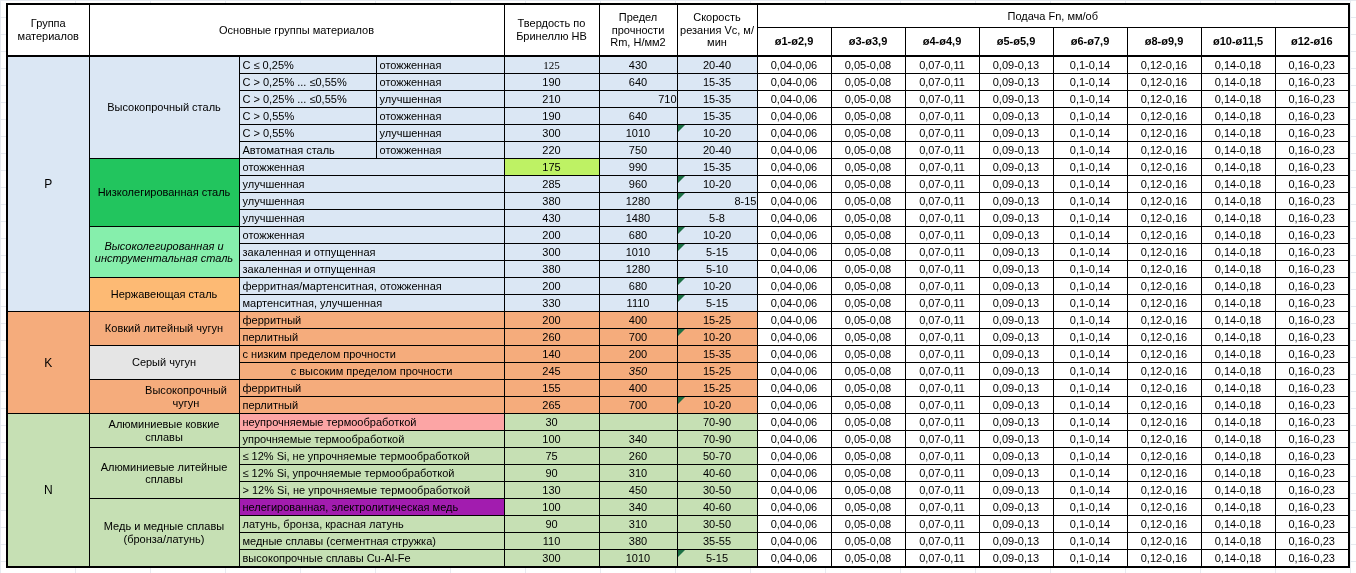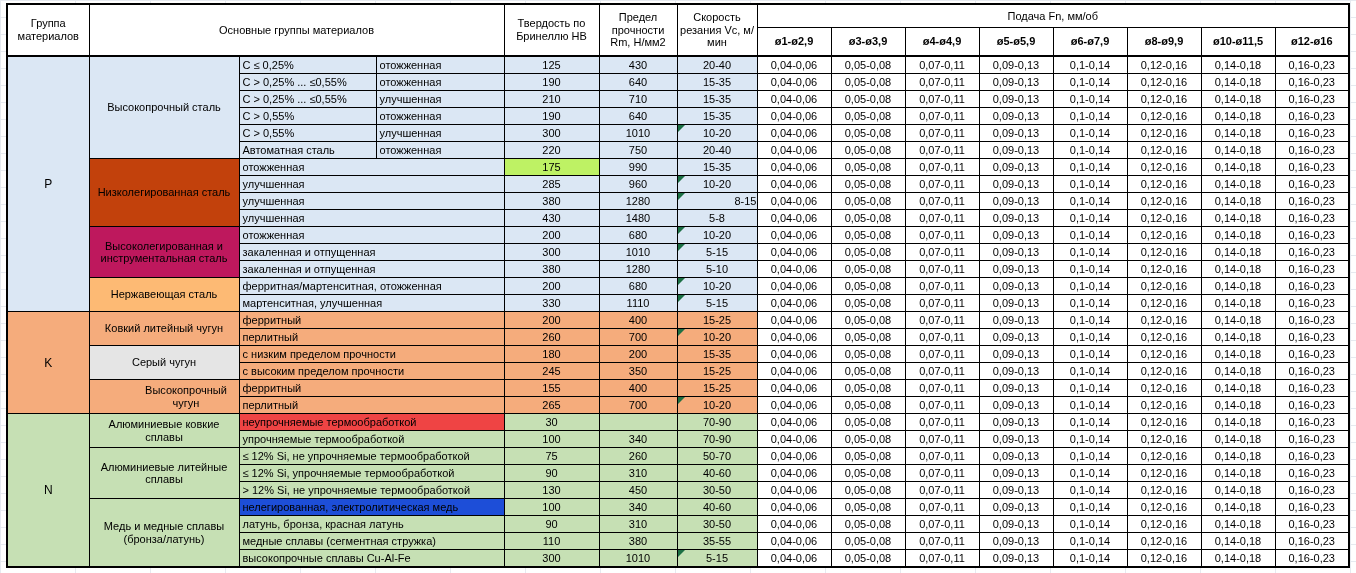--- a/index.html
+++ b/index.html
@@ -84,21 +84,21 @@
         <th>ø10-ø11,5</th>
         <th>ø12-ø16</th>
       </tr>
     </thead>
     <tbody id="tbody">
         <tr>
           <td class="group-letter" rowspan="15" style="background: rgb(219, 231, 244);">P</td>
           <td class="sec-name" rowspan="6" style="background: rgb(219, 231, 244);">Высокопрочный сталь</td>
           <td class="spec" style="background: rgb(219, 231, 244);">C ≤ 0,25%</td>
           <td class="cond" style="background: rgb(219, 231, 244);">отожженная</td>
-          <td class="num" style="background: rgb(219, 231, 244);">125</td>
+          <td class="num" style="background: rgb(219, 231, 244); font-family: Liberation Serif, serif;">125</td>
           <td class="num" style="background: rgb(219, 231, 244);">430</td>
           <td class="vc" style="background: rgb(219, 231, 244);">20-40</td>
           <td class="feed">0,04-0,06</td>
           <td class="feed">0,05-0,08</td>
           <td class="feed">0,07-0,11</td>
           <td class="feed">0,09-0,13</td>
           <td class="feed">0,1-0,14</td>
           <td class="feed">0,12-0,16</td>
           <td class="feed">0,14-0,18</td>
           <td class="feed">0,16-0,23</td>
@@ -115,21 +115,21 @@
           <td class="feed">0,09-0,13</td>
           <td class="feed">0,1-0,14</td>
           <td class="feed">0,12-0,16</td>
           <td class="feed">0,14-0,18</td>
           <td class="feed">0,16-0,23</td>
         </tr>
         <tr>
           <td class="spec" style="background: rgb(219, 231, 244);">C &gt; 0,25% ... ≤0,55%</td>
           <td class="cond" style="background: rgb(219, 231, 244);">улучшенная</td>
           <td class="num" style="background: rgb(219, 231, 244);">210</td>
-          <td class="num" style="background: rgb(219, 231, 244);">710</td>
+          <td class="num" style="background: rgb(219, 231, 244); text-align: right;">710</td>
           <td class="vc" style="background: rgb(219, 231, 244);">15-35</td>
           <td class="feed">0,04-0,06</td>
           <td class="feed">0,05-0,08</td>
           <td class="feed">0,07-0,11</td>
           <td class="feed">0,09-0,13</td>
           <td class="feed">0,1-0,14</td>
           <td class="feed">0,12-0,16</td>
           <td class="feed">0,14-0,18</td>
           <td class="feed">0,16-0,23</td>
         </tr>
@@ -172,21 +172,21 @@
           <td class="feed">0,04-0,06</td>
           <td class="feed">0,05-0,08</td>
           <td class="feed">0,07-0,11</td>
           <td class="feed">0,09-0,13</td>
           <td class="feed">0,1-0,14</td>
           <td class="feed">0,12-0,16</td>
           <td class="feed">0,14-0,18</td>
           <td class="feed">0,16-0,23</td>
         </tr>
         <tr>
-          <td class="sec-name" rowspan="4" style="background: #c2410c;">Низколегированная сталь</td>
+          <td class="sec-name" rowspan="4" style="background: #22c55e;">Низколегированная сталь</td>
           <td class="spec" colspan="2" style="background: rgb(219, 231, 244);">отожженная</td>
           <td class="num" style="background: #bef264;">175</td>
           <td class="num" style="background: rgb(219, 231, 244);">990</td>
           <td class="vc" style="background: rgb(219, 231, 244);">15-35</td>
           <td class="feed">0,04-0,06</td>
           <td class="feed">0,05-0,08</td>
           <td class="feed">0,07-0,11</td>
           <td class="feed">0,09-0,13</td>
           <td class="feed">0,1-0,14</td>
           <td class="feed">0,12-0,16</td>
@@ -229,21 +229,21 @@
           <td class="feed">0,04-0,06</td>
           <td class="feed">0,05-0,08</td>
           <td class="feed">0,07-0,11</td>
           <td class="feed">0,09-0,13</td>
           <td class="feed">0,1-0,14</td>
           <td class="feed">0,12-0,16</td>
           <td class="feed">0,14-0,18</td>
           <td class="feed">0,16-0,23</td>
         </tr>
         <tr>
-          <td class="sec-name" rowspan="3" style="background: #be185d;">Высоколегированная и инструментальная сталь</td>
+          <td class="sec-name" rowspan="3" style="background: #86efac; font-style: italic;">Высоколегированная и инструментальная сталь</td>
           <td class="spec" colspan="2" style="background: rgb(219, 231, 244);">отожженная</td>
           <td class="num" style="background: rgb(219, 231, 244);">200</td>
           <td class="num" style="background: rgb(219, 231, 244);">680</td>
           <td class="vc" style="background: rgb(219, 231, 244);">10-20<span class="tri" style="border-top-color: rgb(29, 112, 68);"></span></td>
           <td class="feed">0,04-0,06</td>
           <td class="feed">0,05-0,08</td>
           <td class="feed">0,07-0,11</td>
           <td class="feed">0,09-0,13</td>
           <td class="feed">0,1-0,14</td>
           <td class="feed">0,12-0,16</td>
@@ -333,36 +333,36 @@
           <td class="feed">0,07-0,11</td>
           <td class="feed">0,09-0,13</td>
           <td class="feed">0,1-0,14</td>
           <td class="feed">0,12-0,16</td>
           <td class="feed">0,14-0,18</td>
           <td class="feed">0,16-0,23</td>
         </tr>
         <tr>
           <td class="sec-name" rowspan="2" style="background: #e5e5e5;">Серый чугун</td>
           <td class="spec" colspan="2" style="background: rgb(245, 172, 124);">с низким пределом прочности</td>
-          <td class="num" style="background: rgb(245, 172, 124);">180</td>
+          <td class="num" style="background: rgb(245, 172, 124);">140</td>
           <td class="num" style="background: rgb(245, 172, 124);">200</td>
           <td class="vc" style="background: rgb(245, 172, 124);">15-35</td>
           <td class="feed">0,04-0,06</td>
           <td class="feed">0,05-0,08</td>
           <td class="feed">0,07-0,11</td>
           <td class="feed">0,09-0,13</td>
           <td class="feed">0,1-0,14</td>
           <td class="feed">0,12-0,16</td>
           <td class="feed">0,14-0,18</td>
           <td class="feed">0,16-0,23</td>
         </tr>
         <tr>
-          <td class="spec" colspan="2" style="background: rgb(245, 172, 124);">с высоким пределом прочности</td>
+          <td class="spec" colspan="2" style="background: rgb(245, 172, 124); text-align: center;">с высоким пределом прочности</td>
           <td class="num" style="background: rgb(245, 172, 124);">245</td>
-          <td class="num" style="background: rgb(245, 172, 124);">350</td>
+          <td class="num" style="background: rgb(245, 172, 124); font-style: italic;">350</td>
           <td class="vc" style="background: rgb(245, 172, 124);">15-25</td>
           <td class="feed">0,04-0,06</td>
           <td class="feed">0,05-0,08</td>
           <td class="feed">0,07-0,11</td>
           <td class="feed">0,09-0,13</td>
           <td class="feed">0,1-0,14</td>
           <td class="feed">0,12-0,16</td>
           <td class="feed">0,14-0,18</td>
           <td class="feed">0,16-0,23</td>
         </tr>
@@ -391,21 +391,21 @@
           <td class="feed">0,07-0,11</td>
           <td class="feed">0,09-0,13</td>
           <td class="feed">0,1-0,14</td>
           <td class="feed">0,12-0,16</td>
           <td class="feed">0,14-0,18</td>
           <td class="feed">0,16-0,23</td>
         </tr>
         <tr>
           <td class="group-letter" rowspan="9" style="background: rgb(198, 224, 180);">N</td>
           <td class="sec-name" rowspan="2" style="background: rgb(198, 224, 180);">Алюминиевые ковкие сплавы</td>
-          <td class="spec" colspan="2" style="background: #ef4444;">неупрочняемые термообработкой</td>
+          <td class="spec" colspan="2" style="background: #fca5a5;">неупрочняемые термообработкой</td>
           <td class="num" style="background: rgb(198, 224, 180);">30</td>
           <td class="num" style="background: rgb(198, 224, 180);"></td>
           <td class="vc" style="background: rgb(198, 224, 180);">70-90</td>
           <td class="feed">0,04-0,06</td>
           <td class="feed">0,05-0,08</td>
           <td class="feed">0,07-0,11</td>
           <td class="feed">0,09-0,13</td>
           <td class="feed">0,1-0,14</td>
           <td class="feed">0,12-0,16</td>
           <td class="feed">0,14-0,18</td>
@@ -463,21 +463,21 @@
           <td class="feed">0,05-0,08</td>
           <td class="feed">0,07-0,11</td>
           <td class="feed">0,09-0,13</td>
           <td class="feed">0,1-0,14</td>
           <td class="feed">0,12-0,16</td>
           <td class="feed">0,14-0,18</td>
           <td class="feed">0,16-0,23</td>
         </tr>
         <tr>
           <td class="sec-name" rowspan="4" style="background: rgb(198, 224, 180);">Медь и медные сплавы (бронза/латунь)</td>
-          <td class="spec" colspan="2" style="background: #1d4ed8;">нелегированная, электролитическая медь</td>
+          <td class="spec" colspan="2" style="background: #a21caf;">нелегированная, электролитическая медь</td>
           <td class="num" style="background: rgb(198, 224, 180);">100</td>
           <td class="num" style="background: rgb(198, 224, 180);">340</td>
           <td class="vc" style="background: rgb(198, 224, 180);">40-60</td>
           <td class="feed">0,04-0,06</td>
           <td class="feed">0,05-0,08</td>
           <td class="feed">0,07-0,11</td>
           <td class="feed">0,09-0,13</td>
           <td class="feed">0,1-0,14</td>
           <td class="feed">0,12-0,16</td>
           <td class="feed">0,14-0,18</td>

